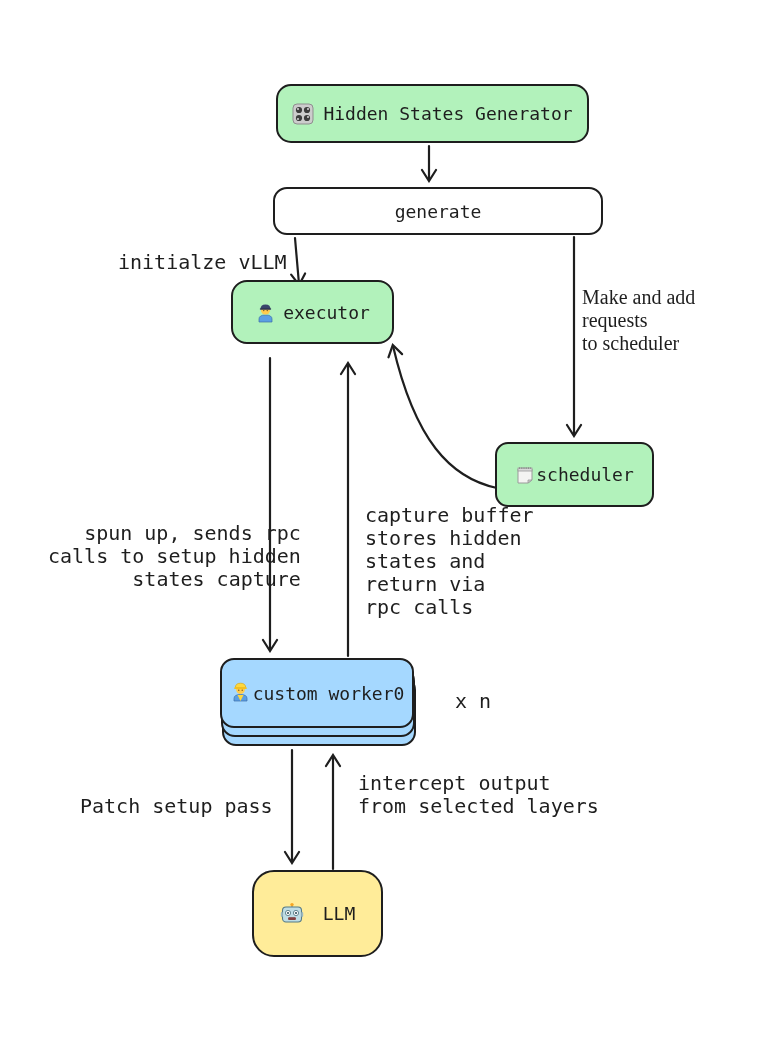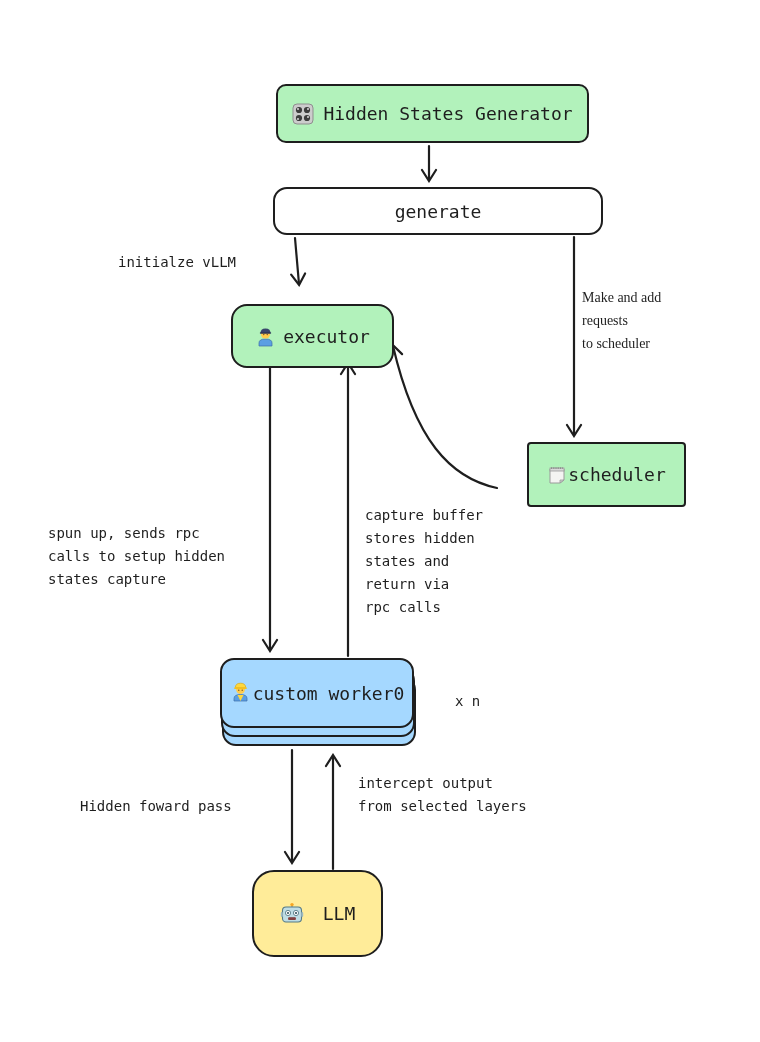--- a/index.html
+++ b/index.html
@@ -31,24 +31,24 @@
     justify-content: center;
     font-size: 18px;
     font-weight: 500;
     white-space: nowrap;
   }
   .node .ic { display: inline-flex; align-items: center; }
   .green  { background: #b2f2bb; }
   .yellow { background: #ffec99; }
   .white  { background: #ffffff; }
 
-  .n-generator { left: 276px; top: 84px;  width: 313px; height: 59px; border-radius: 10px; gap: 9px; }
+  .n-generator { left: 276px; top: 84px;  width: 313px; height: 59px; border-radius: 15px; gap: 9px; }
   .n-generate  { left: 273px; top: 187px; width: 330px; height: 48px; border-radius: 14px; align-items: center; }
-  .n-executor  { left: 231px; top: 304px; width: 163px; height: 64px; border-radius: 16px; gap: 7px; }
-  .n-scheduler { left: 495px; top: 442px; width: 159px; height: 65px; border-radius: 4px; gap: 1px; margin-left: 32px; }
+  .n-executor  { left: 231px; top: 280px; width: 163px; height: 64px; border-radius: 16px; gap: 7px; }
+  .n-scheduler { left: 495px; top: 442px; width: 159px; height: 65px; border-radius: 13px; gap: 1px; }
   .n-llm       { left: 252px; top: 870px; width: 131px; height: 87px; border-radius: 22px; gap: 19px; }
 
   .worker-stack { position: absolute; left: 220px; top: 658px; width: 194px; height: 90px; padding-left: 48px; }
   .worker-layer {
     position: absolute;
     box-sizing: border-box;
     width: 194px; height: 70px;
     border: 2.2px solid #1e1e1e;
     border-radius: 14px;
     background: #a5d8ff;
@@ -56,30 +56,30 @@
   .wl-3 { left: 2px; top: 18px; }
   .wl-2 { left: 1px; top: 9px;  }
   .wl-1 {
     left: 0;  top: 0;
     display: flex; align-items: center; justify-content: center; gap: 2px;
     font-size: 18px; font-weight: 500; white-space: nowrap;
   }
 
   .note {
     position: absolute;
-    font-size: 14px;
+    font-size: 20px;
     font-weight: 500;
     line-height: 23px;
     white-space: pre-line;
     color: #1e1e1e;
   }
   .note-initialize { left: 118px; top: 251px; }
   .note-make       { left: 582px; top: 286px; font-family: Liberation Serif, serif; }
   .note-queue      { left: 423px; top: 335px; }
-  .note-spun       { left: 48px;  top: 522px; }
+  .note-spun       { left: 48px;  top: 522px; text-align: right; }
   .note-capture    { left: 365px; top: 504px; }
   .note-xn         { left: 455px; top: 690px; }
   .note-patch      { left: 80px;  top: 795px; }
   .note-intercept  { left: 358px; top: 772px; }
 </style>
 </head>
 <body>
 
 <div class="canvas">
 
@@ -192,17 +192,17 @@
 to scheduler</div>
   <div class="note note-spun">spun up, sends rpc
 calls to setup hidden
 states capture</div>
   <div class="note note-capture">capture buffer
 stores hidden
 states and
 return via
 rpc calls</div>
   <div class="note note-xn">x n</div>
-  <div class="note note-patch">Hidden foward pass</div>
+  <div class="note note-patch">Patch setup pass</div>
   <div class="note note-intercept">intercept output
 from selected layers</div>
 
 </div>
 
 </body></html>

